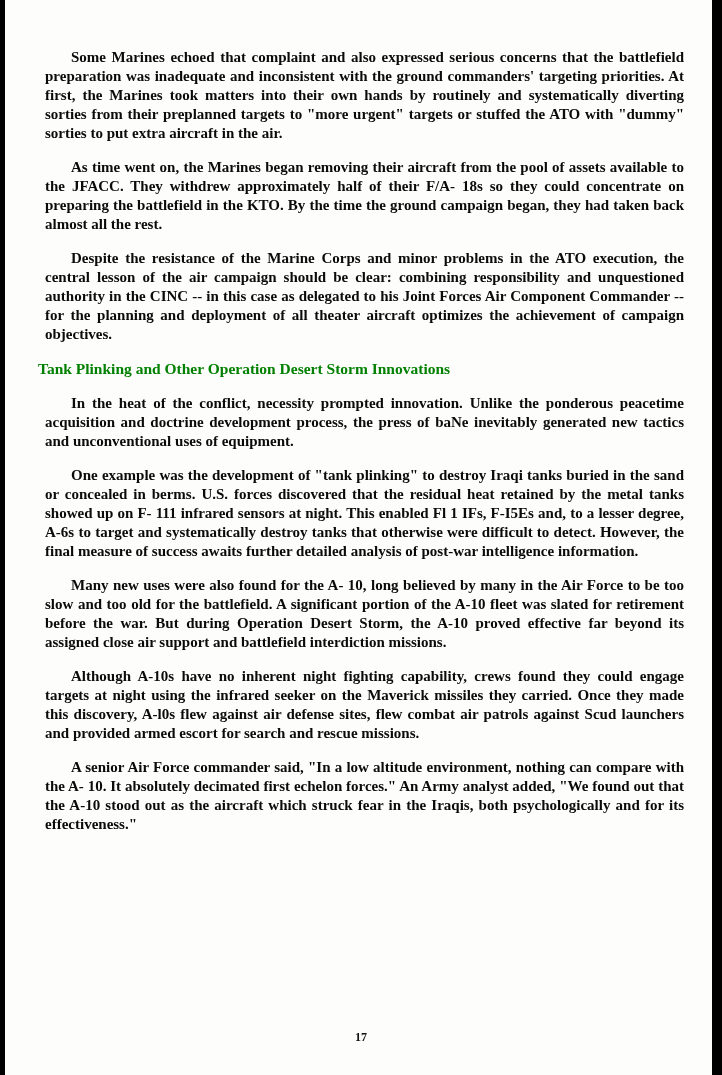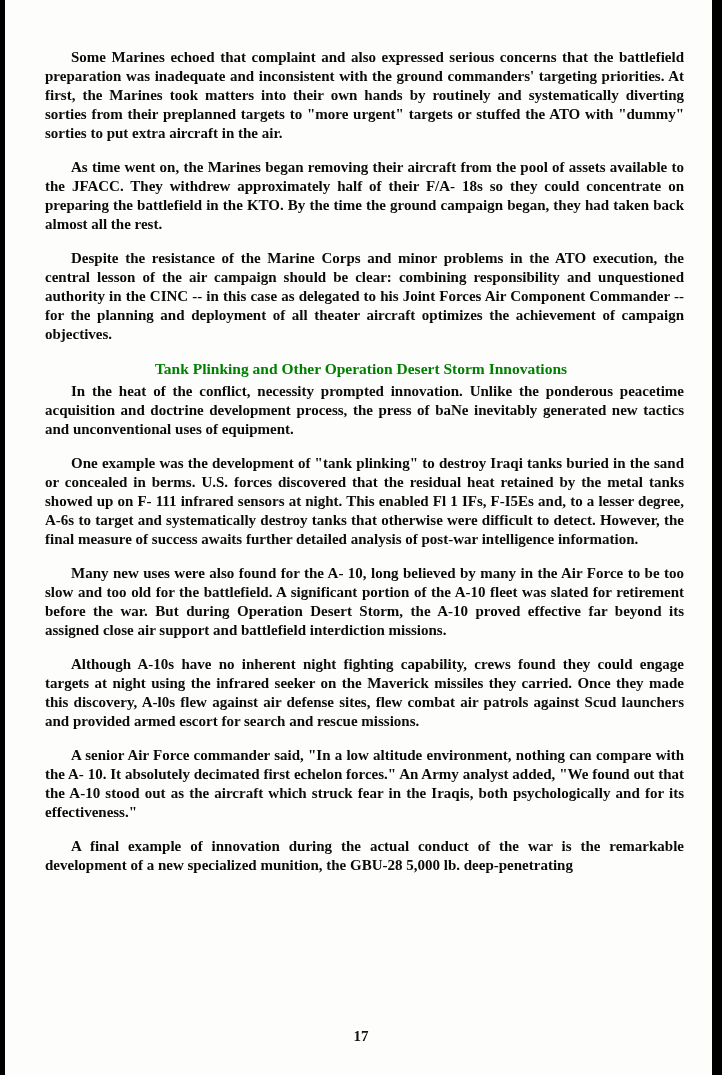--- a/index.html
+++ b/index.html
@@ -31,32 +31,32 @@
     text-align: justify;
   }
   p.body-para {
     margin: 0 0 15px 7px;
     text-indent: 26px;
   }
   h2.section-heading {
     font-size: 15.5px;
     line-height: 19px;
     font-weight: 700;
-    text-align: center;
-    margin: 5px 0 4px 0;
+    text-align: left;
+    margin: 5px 0 16px 0;
   }
   .page-number {
     position: absolute;
     bottom: 30px;
     left: 0;
     right: 0;
     text-align: center;
     font-family: "Liberation Serif", serif;
     font-weight: 700;
-    font-size: 15px;
+    font-size: 12px;
     color: #111;
   }
 </style>
 </head>
 <body>
 
 <div class="scan-border scan-border-left"></div>
 <div class="scan-border scan-border-right"></div>
 
 <div class="page-content">
@@ -72,17 +72,16 @@
   <p class="body-para">In the heat of the conflict, necessity prompted innovation. Unlike the ponderous peacetime acquisition and doctrine development process, the press of baNe inevitably generated new tactics and unconventional uses of equipment.</p>
 
   <p class="body-para">One example was the development of "tank plinking" to destroy Iraqi tanks buried in the sand or concealed in berms. U.S. forces discovered that the residual heat retained by the metal tanks showed up on F- 111 infrared sensors at night. This enabled Fl 1 IFs, F-I5Es and, to a lesser degree, A-6s to target and systematically destroy tanks that otherwise were difficult to detect. However, the final measure of success awaits further detailed analysis of post-war intelligence information.</p>
 
   <p class="body-para">Many new uses were also found for the A- 10, long believed by many in the Air Force to be too slow and too old for the battlefield. A significant portion of the A-10 fleet was slated for retirement before the war. But during Operation Desert Storm, the A-10 proved effective far beyond its assigned close air support and battlefield interdiction missions.</p>
 
   <p class="body-para">Although A-10s have no inherent night fighting capability, crews found they could engage targets at night using the infrared seeker on the Maverick missiles they carried. Once they made this discovery, A-l0s flew against air defense sites, flew combat air patrols against Scud launchers and provided armed escort for search and rescue missions.</p>
 
   <p class="body-para">A senior Air Force commander said, "In a low altitude environment, nothing can compare with the A- 10. It absolutely decimated first echelon forces." An Army analyst added, "We found out that the A-10 stood out as the aircraft which struck fear in the Iraqis, both psychologically and for its effectiveness."</p>
 
-  <p class="body-para">A final example of innovation during the actual conduct of the war is the remarkable development of a new specialized munition, the GBU-28 5,000 lb. deep-penetrating</p>
 
 </div>
 
 <div class="page-number">17</div>
 
 </body></html>

